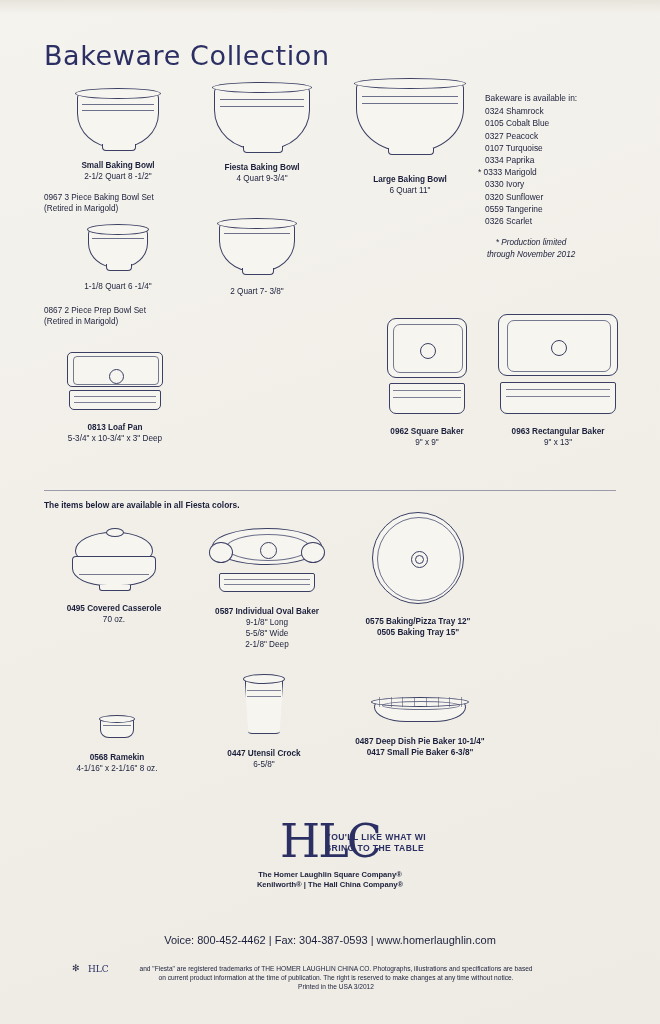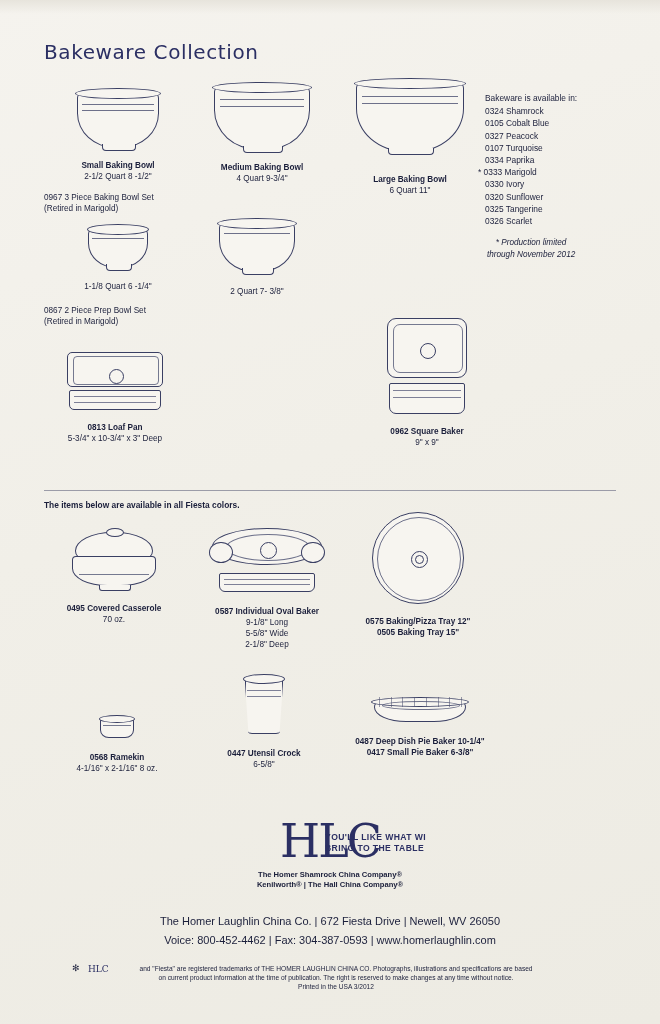--- a/index.html
+++ b/index.html
@@ -14,21 +14,21 @@
   .page{
     position:absolute; inset:0;
     background:linear-gradient(160deg,#f5f3ee 0%,#f1efe8 45%,#edebe3 100%);
   }
   .page:before{
     content:"";position:absolute;left:0;top:0;width:100%;height:14px;
     background:linear-gradient(180deg,#e7e4dc,rgba(231,228,220,0));
   }
   .title{
     position:absolute;left:44px;top:40px;
-    font-size:20px;font-weight:400;letter-spacing:.6px;
+    font-size:27px;font-weight:400;letter-spacing:.6px;
     color:#2b2f63;font-family:"DejaVu Sans", sans-serif;
   }
 
   
   .item{position:absolute;text-align:center;}
   .item .art{margin:0 auto;position:relative;}
   .cap{font-size:8.2px;line-height:11px;color:#1b1f3b;white-space:pre-line;}
   .cap.b{font-weight:bold;}
   .setlbl{position:absolute;font-size:8.2px;line-height:11px;color:#1b1f3b;white-space:pre-line;text-align:left;}
 
@@ -189,21 +189,21 @@
     <div>0105 Cobalt Blue</div>
     <div>0327 Peacock</div>
     <div>0107 Turquoise</div>
     <div>0334 Paprika</div>
     <div class="star">
       <span>*</span>
       <span>0333 Marigold</span>
     </div>
     <div>0330 Ivory</div>
     <div>0320 Sunflower</div>
-    <div>0325 Tangerine</div>
+    <div>0559 Tangerine</div>
     <div>0326 Scarlet</div>
     <div class="note cap">* Production limited
    through November 2012</div>
   </div>
 
   <div class="item" style="left:38px;top:92px;width:160px;">
     <div class="art bowl" style="width:82px;height:56px;">
       <div class="body"></div>
         <div class="rim"></div>
       <div class="ln" style="top:12px;"></div>
@@ -215,21 +215,21 @@
   </div>
 
   <div class="item" style="left:178px;top:86px;width:168px;">
     <div class="art bowl" style="width:96px;height:64px;">
       <div class="body"></div>
         <div class="rim"></div>
       <div class="ln" style="top:13px;"></div>
         <div class="ln" style="top:20px;"></div>
       <div class="foot"></div>
     </div>
-    <div class="cap b" style="margin-top:12px;">Medium Baking Bowl</div>
+    <div class="cap b" style="margin-top:12px;">Fiesta Baking Bowl</div>
     <div class="cap">4 Quart  9-3/4"</div>
   </div>
 
   <div class="item" style="left:326px;top:82px;width:168px;">
     <div class="art bowl" style="width:108px;height:70px;">
       <div class="body"></div>
         <div class="rim"></div>
       <div class="ln" style="top:14px;"></div>
         <div class="ln" style="top:21px;"></div>
       <div class="foot"></div>
@@ -284,20 +284,32 @@
         <div class="knob"></div>
       <div class="base">
           <i style="top:6px;"></i>
           <i style="top:13px;"></i>
         </div>
     </div>
     <div class="cap b" style="margin-top:12px;">0962 Square Baker</div>
     <div class="cap">9" x 9"</div>
   </div>
 
+  <div class="item" style="left:478px;top:314px;width:160px;">
+    <div class="art sq" style="width:120px;height:100px;">
+      <div class="top"></div>
+        <div class="knob"></div>
+      <div class="base">
+          <i style="top:6px;"></i>
+          <i style="top:13px;"></i>
+        </div>
+    </div>
+    <div class="cap b" style="margin-top:12px;">0963 Rectangular Baker</div>
+    <div class="cap">9" x 13"</div>
+  </div>
 
   <div class="rule" style="top:490px;"></div>
   <div class="subnote" style="top:500px;">The items below are available in all Fiesta colors.</div>
 
   <div class="item" style="left:38px;top:532px;width:152px;">
     <div class="art cass" style="width:84px;height:58px;">
       <div class="lid"></div>
         <div class="lidknob"></div>
       <div class="bowl2"></div>
       <div class="ln" style="top:42px;"></div>
@@ -374,24 +386,23 @@
     </div>
     <div class="cap b" style="margin-top:14px;">0487 Deep Dish Pie Baker 10-1/4"</div>
     <div class="cap b">0417 Small Pie Baker 6-3/8"</div>
   </div>
 
   <div class="logo" style="top:818px;">
     <span class="hl">HLC</span>
   </div>
   <div class="tagline" style="left:325px;top:832px;white-space:pre-line;">YOU'LL LIKE WHAT WI
 BRING TO THE TABLE</div>
-  <div class="logo-sub" style="top:870px;white-space:pre-line;">The Homer Shamrock China Company®
+  <div class="logo-sub" style="top:870px;white-space:pre-line;">The Homer Laughlin Square Company®
 Kenilworth® | The Hall China Company®</div>
 
-  <div class="addr" style="top:912px;">The Homer Laughlin China Co.   |   672 Fiesta Drive   |   Newell, WV 26050</div>
   <div class="addr" style="top:931px;">Voice: 800-452-4462   |   Fax: 304-387-0593   |   www.homerlaughlin.com</div>
 
   <div style="position:absolute;left:88px;top:964px;font-size:9px;color:#2b2f63;font-family:'DejaVu Serif',serif;">HLC</div>
   <div style="position:absolute;left:72px;top:963px;font-size:9px;color:#1b1f3b;">✻</div>
   <div class="legal" style="top:964px;white-space:pre-line;">and "Fiesta" are registered trademarks of THE HOMER LAUGHLIN CHINA CO. Photographs, illustrations and specifications are based
 on current product information at the time of publication. The right is reserved to make changes at any time without notice.
 Printed in the USA  3/2012</div>
 
 </div>
 

